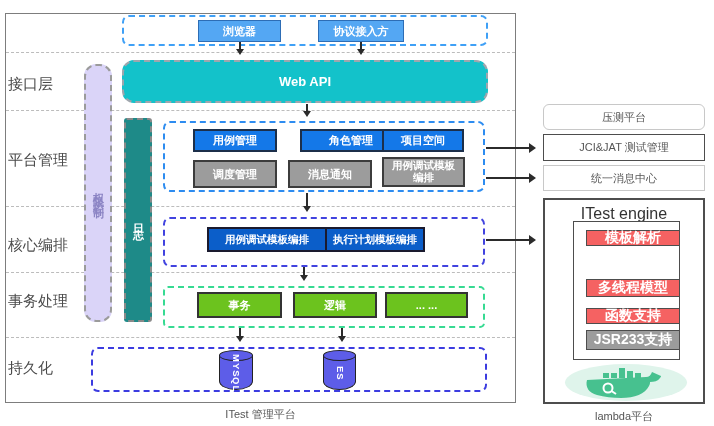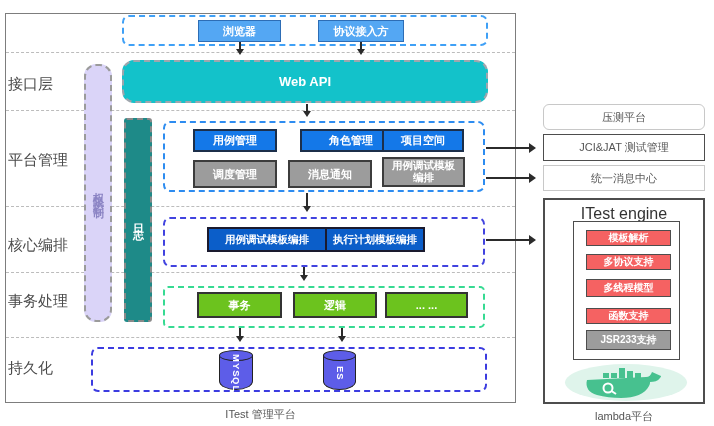--- a/index.html
+++ b/index.html
@@ -42,21 +42,21 @@
   .varrow{width:2px;background:#2b2b2b;}
   .varrow::after{content:'';position:absolute;bottom:-6px;left:-3px;border:4px solid transparent;border-top:6px solid #2b2b2b;}
   .harrow{height:2px;background:#2b2b2b;}
   .harrow::after{content:'';position:absolute;right:-7px;top:-4px;border:5px solid transparent;border-left:7px solid #2b2b2b;}
   
   .rbox{left:543px;width:162px;background:#fff;border:1.5px solid #c8c8c8;display:flex;align-items:center;justify-content:center;color:#555;font-size:11px;}
   .rbox.strong{border:1.5px solid #4d4d4d;}
   .engine-box{left:543px;top:198px;width:162px;height:206px;border:2px solid #4d4d4d;background:#fff;}
   .engine-title{left:0;top:5px;width:100%;text-align:center;color:#333;font-size:16px;}
   .engine-inner{left:28px;top:21px;width:107px;height:139px;border:1.5px solid #4d4d4d;}
-  .feat{left:12px;width:85px;display:flex;align-items:center;justify-content:center;color:#fff;font-weight:bold;font-size:10px;border:1.5px solid #4d4d4d;}
+  .feat{left:12px;width:94px;display:flex;align-items:center;justify-content:center;color:#fff;font-weight:bold;font-size:14px;border:1.5px solid #4d4d4d;}
   .feat.red{background:#f56262;}
   .feat.gray{background:#9c9c9c;}
   .docker-ellipse{left:20px;top:164px;width:122px;height:37px;background:#dff4eb;border-radius:50%;}
   .docker-svg{left:36px;top:166px;width:90px;height:34px;}
 </style>
 </head>
 <body>
 
 <div class="abs outer-box"></div>
 <div class="abs caption" style="left:5px;top:407px;width:511px;">ITest 管理平台</div>
@@ -134,21 +134,20 @@
 <div class="abs harrow" style="left:486px;top:239px;width:48px;"></div>
 
 <div class="abs rbox" style="top:104px;height:26px;border-radius:6px;">压测平台</div>
 <div class="abs rbox strong" style="top:134px;height:27px;">JCI&amp;JAT 测试管理</div>
 <div class="abs rbox" style="top:165px;height:26px;">统一消息中心</div>
 
 <div class="abs engine-box">
   <div class="abs engine-title">ITest engine</div>
   <div class="abs engine-inner">
     <div class="abs feat red" style="top:8px;height:16px;">模板解析</div>
-    <div class="abs feat red" style="top:32px;height:16px;">多协议支持</div>
     <div class="abs feat red" style="top:86px;height:16px;">函数支持</div>
     <div class="abs feat red" style="top:57px;height:18px;">多线程模型</div>
     <div class="abs feat gray" style="top:108px;height:20px;">JSR233支持</div>
   </div>
   <div class="abs docker-ellipse"></div>
   <svg class="abs docker-svg" viewBox="0 0 90 34">
     <g fill="#47c18f">
       <rect x="22" y="7" width="6" height="5"></rect>
       <rect x="30" y="7" width="6" height="5"></rect>
       <rect x="38" y="2" width="6" height="10"></rect>

